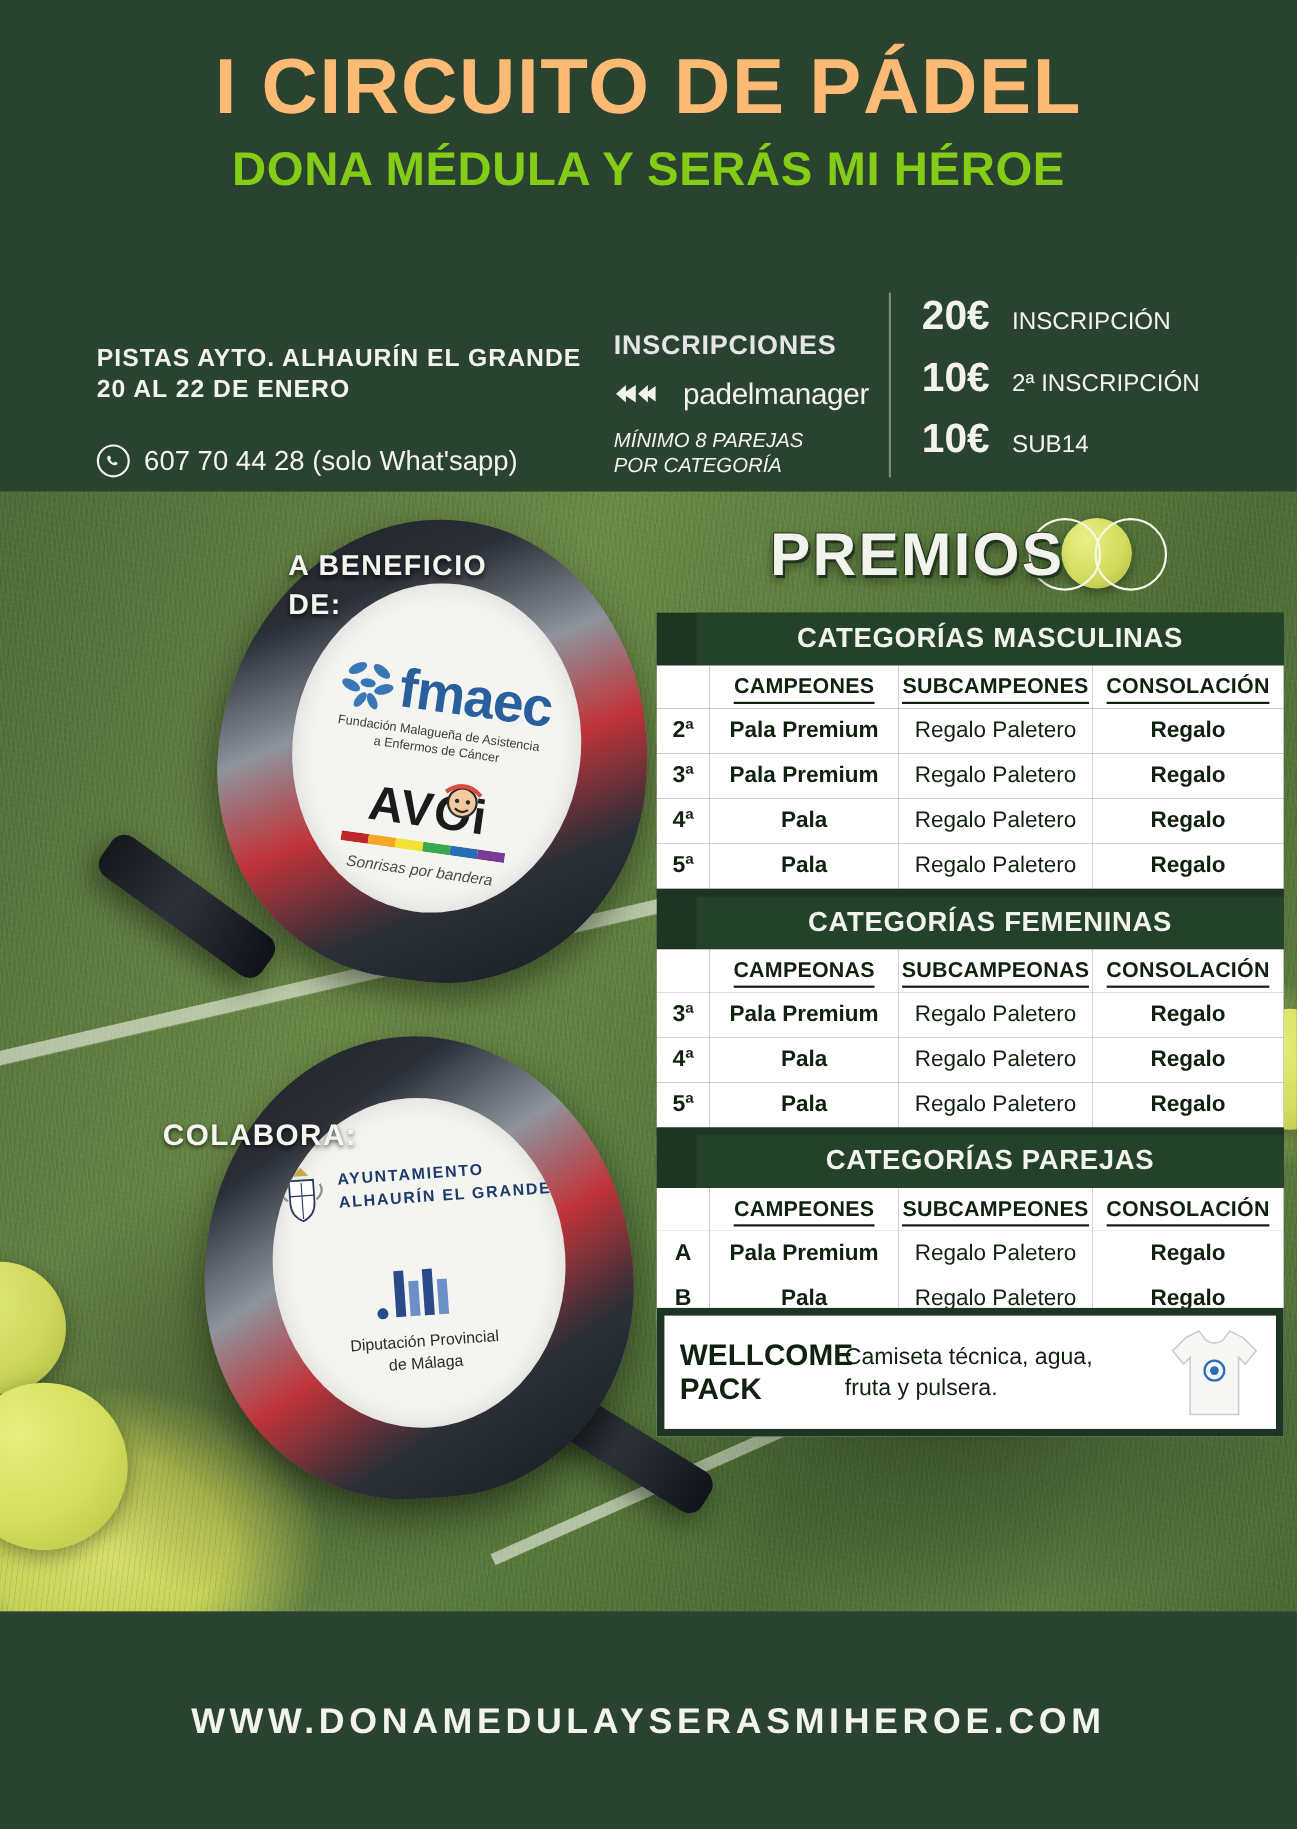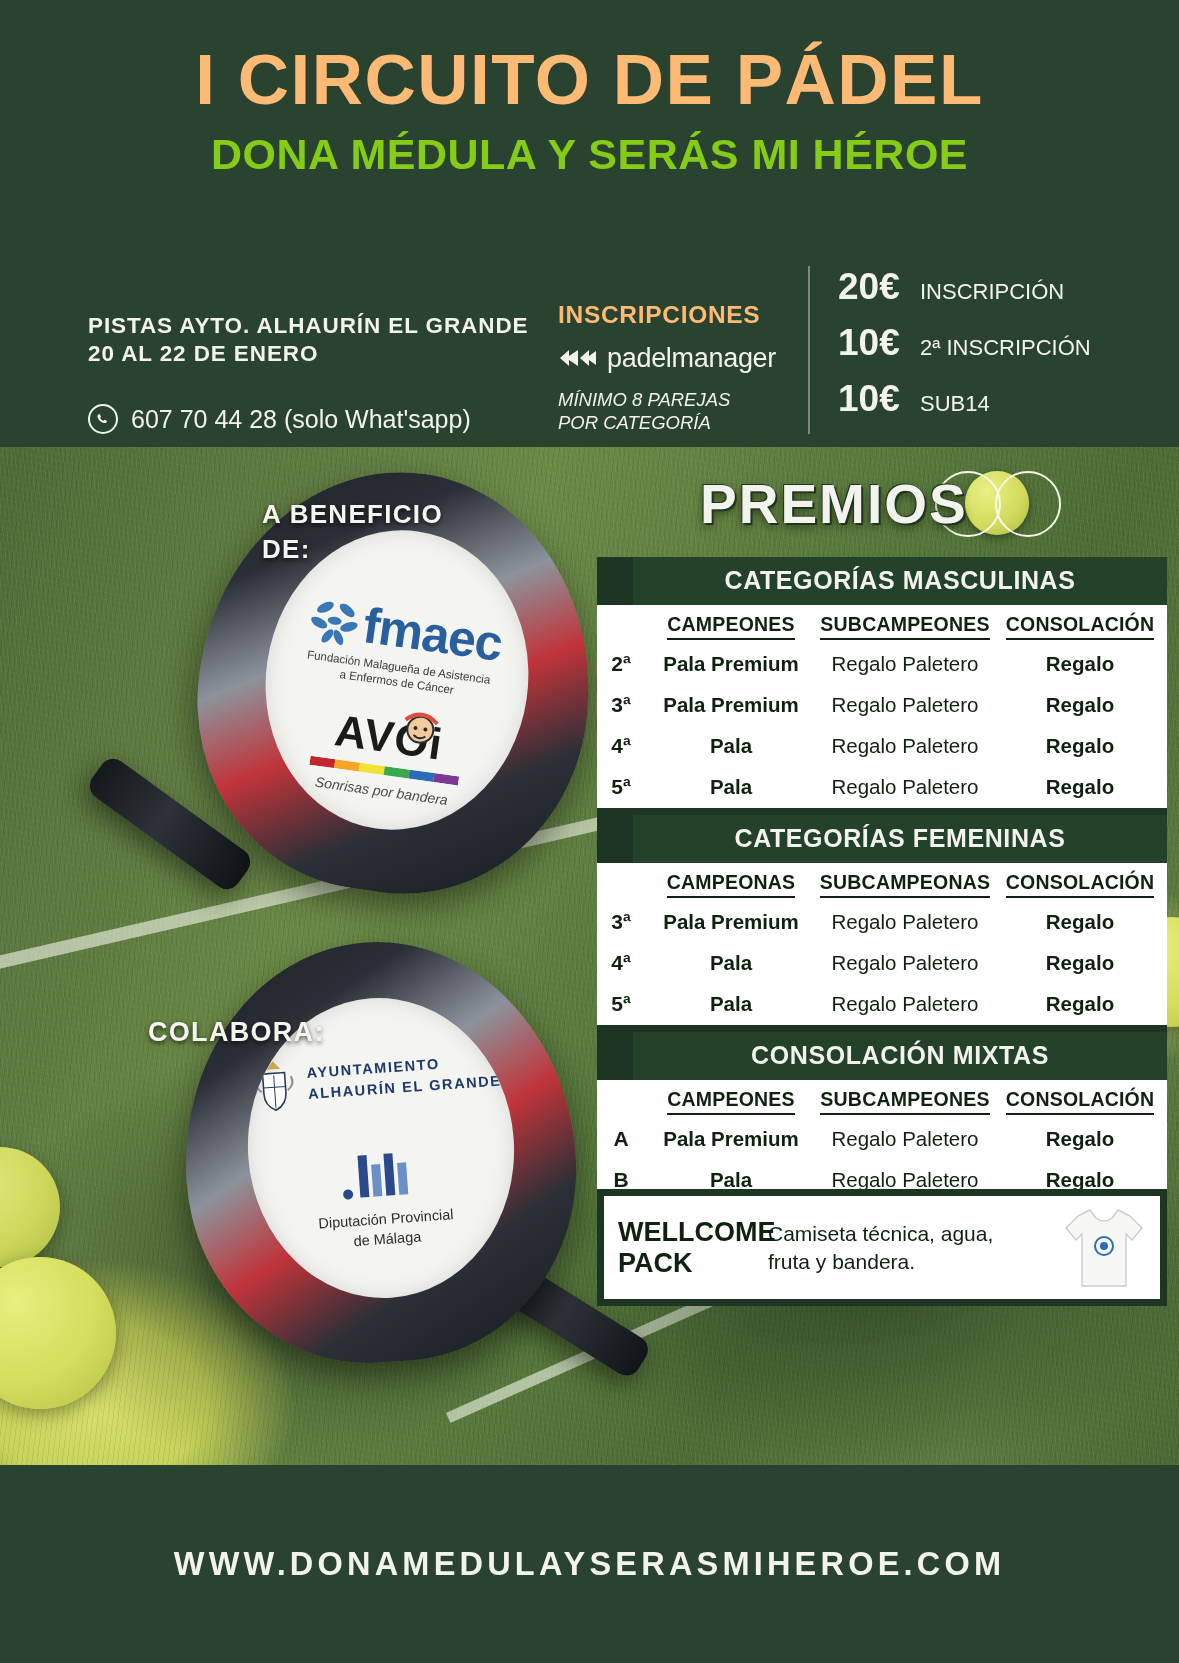--- a/index.html
+++ b/index.html
@@ -84,36 +84,36 @@
     font-size: 25px;
     margin-left: 13px;
     white-space: nowrap;
   }
 
   .hc-mid {
     width: 250px;
     padding-top: 0px;
   }
   .insc-title {
-    color: #fdba74;
+    color: #e5e5e5;
     font-size: 24.5px;
     font-weight: bold;
     letter-spacing: 0.7px;
     white-space: nowrap;
   }
   .pm-row {
     display: flex;
     align-items: center;
     margin-top: 14px;
   }
   .pm-logo { width: 40px; height: 22px; flex: 0 0 auto; }
   .pm-name {
     color: #f2f3ec;
     font-size: 27px;
-    margin-left: 9px;
+    margin-left: 23px;
     letter-spacing: -0.3px;
     white-space: nowrap;
   }
   .min-note {
     color: #f2f3ec;
     font-size: 18.5px;
     font-style: italic;
     line-height: 1.25;
     margin-top: 14px;
     white-space: nowrap;
@@ -676,21 +676,21 @@
               <td class="cat">5ª</td>
               <td class="bold">Pala</td>
               <td>Regalo Paletero</td>
               <td class="bold">Regalo</td>
             </tr>
           </tbody>
         </table>
       </div>
 
       <div class="tbl-gap"></div>
-      <div class="cat-head">CONSOLACIÓN MIXTAS</div>
+      <div class="cat-head">CATEGORÍAS PAREJAS</div>
       <div class="tbl-wrap">
         <table class="prz">
           <colgroup>
               <col class="c0">
               <col class="c1">
               <col class="c2">
               <col class="c3">
             </colgroup>
           <thead>
             <tr>
@@ -718,21 +718,21 @@
       </div>
     </div>
 
     <div class="wellcome">
       <div class="wp-title">
         <div>WELLCOME</div>
         <div>PACK</div>
       </div>
       <div class="wp-desc">
         <div>Camiseta técnica, agua,</div>
-        <div>fruta y bandera.</div>
+        <div>fruta y pulsera.</div>
       </div>
       <div class="wp-shirt">
         <svg width="96" height="100" viewBox="0 0 96 100" aria-hidden="true">
           <path d="M34 12 L22 18 L10 30 L20 42 L26 36 L26 88 L70 88 L70 36 L76 42 L86 30 L74 18 L62 12 L56 20 q-8 6 -16 0 z" fill="#f7f8f6" stroke="#c9cdc8" stroke-width="1.4"></path>
           <circle cx="48" cy="48" r="9" fill="none" stroke="#2a6cb5" stroke-width="2"></circle>
           <circle cx="48" cy="48" r="4" fill="#2a6cb5"></circle>
         </svg>
       </div>
     </div>
 

